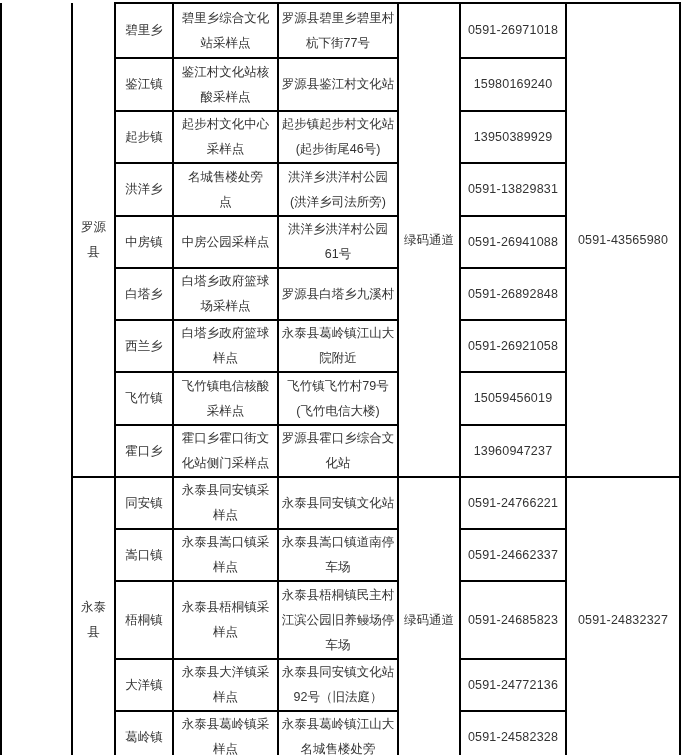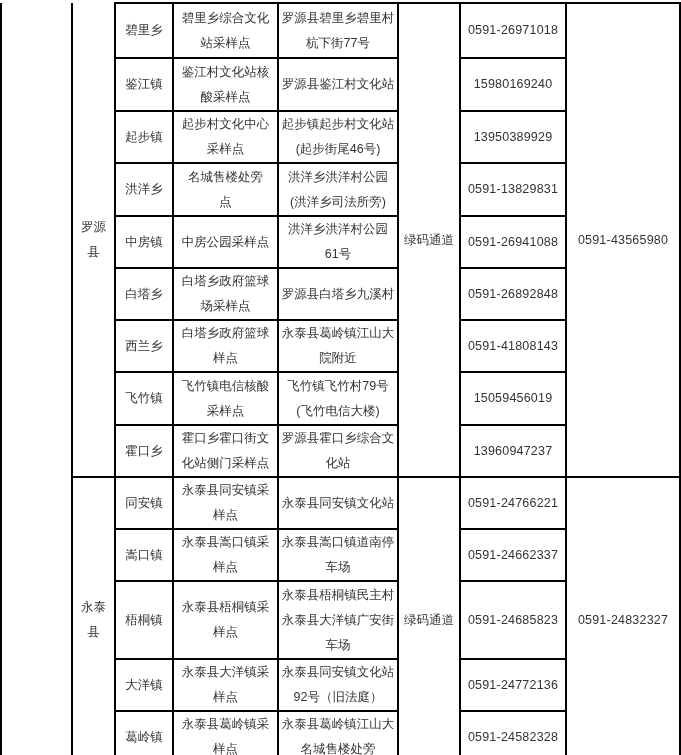--- a/index.html
+++ b/index.html
@@ -99,21 +99,21 @@
 场采样点</td>
       <td>罗源县白塔乡九溪村</td>
       <td class="phone">0591-26892848</td>
     </tr>
     <tr style="height:52px">
       <td>西兰乡</td>
       <td>白塔乡政府篮球
 样点</td>
       <td>永泰县葛岭镇江山大
 院附近</td>
-      <td class="phone">0591-41808143</td>
+      <td class="phone">0591-26921058</td>
     </tr>
     <tr style="height:53px">
       <td>飞竹镇</td>
       <td>飞竹镇电信核酸
 采样点</td>
       <td>飞竹镇飞竹村79号
 (飞竹电信大楼)</td>
       <td class="phone">15059456019</td>
     </tr>
     <tr style="height:52px">
@@ -141,21 +141,21 @@
 样点</td>
       <td>永泰县嵩口镇道南停
 车场</td>
       <td class="phone">0591-24662337</td>
     </tr>
     <tr style="height:78px">
       <td>梧桐镇</td>
       <td>永泰县梧桐镇采
 样点</td>
       <td>永泰县梧桐镇民主村
-永泰县大洋镇广安街
+江滨公园旧养鳗场停
 车场</td>
       <td class="phone">0591-24685823</td>
     </tr>
     <tr style="height:52px">
       <td>大洋镇</td>
       <td>永泰县大洋镇采
 样点</td>
       <td>永泰县同安镇文化站
 92号（旧法庭）</td>
       <td class="phone">0591-24772136</td>

